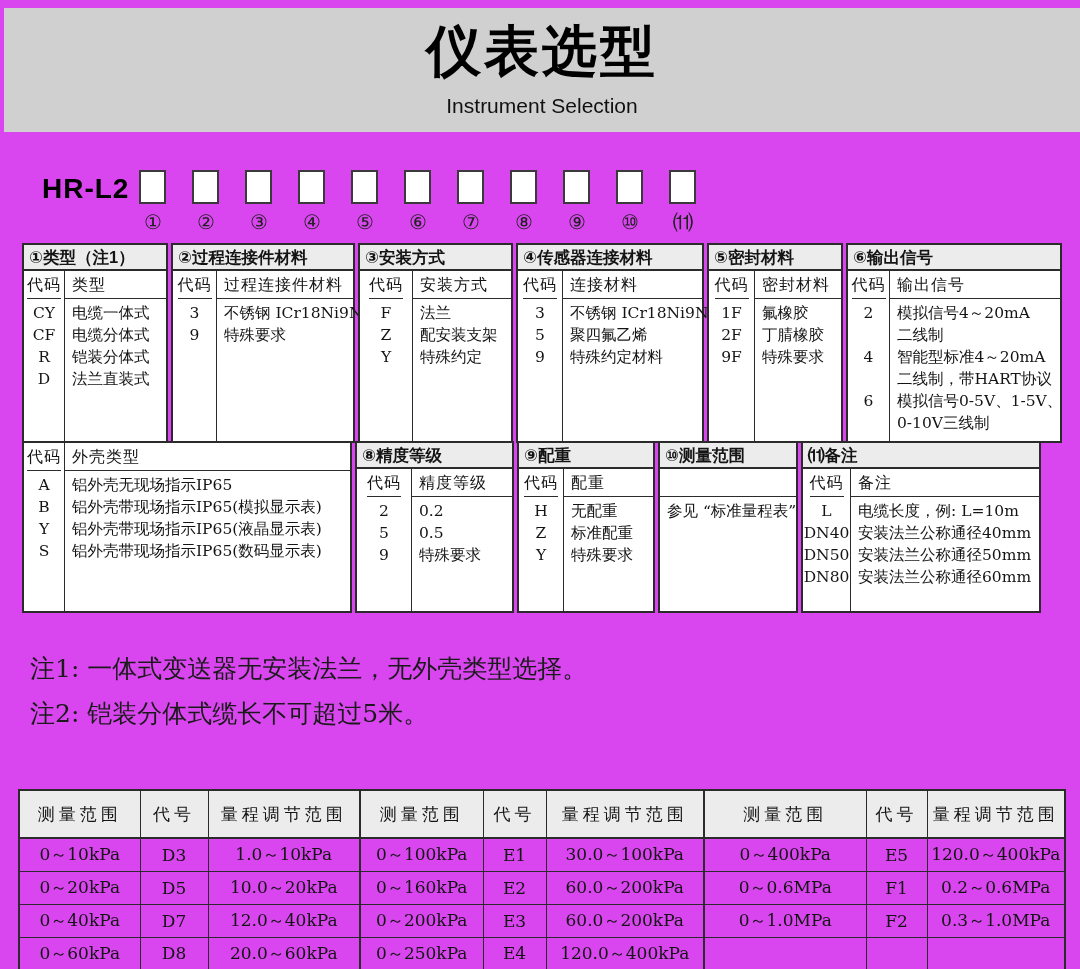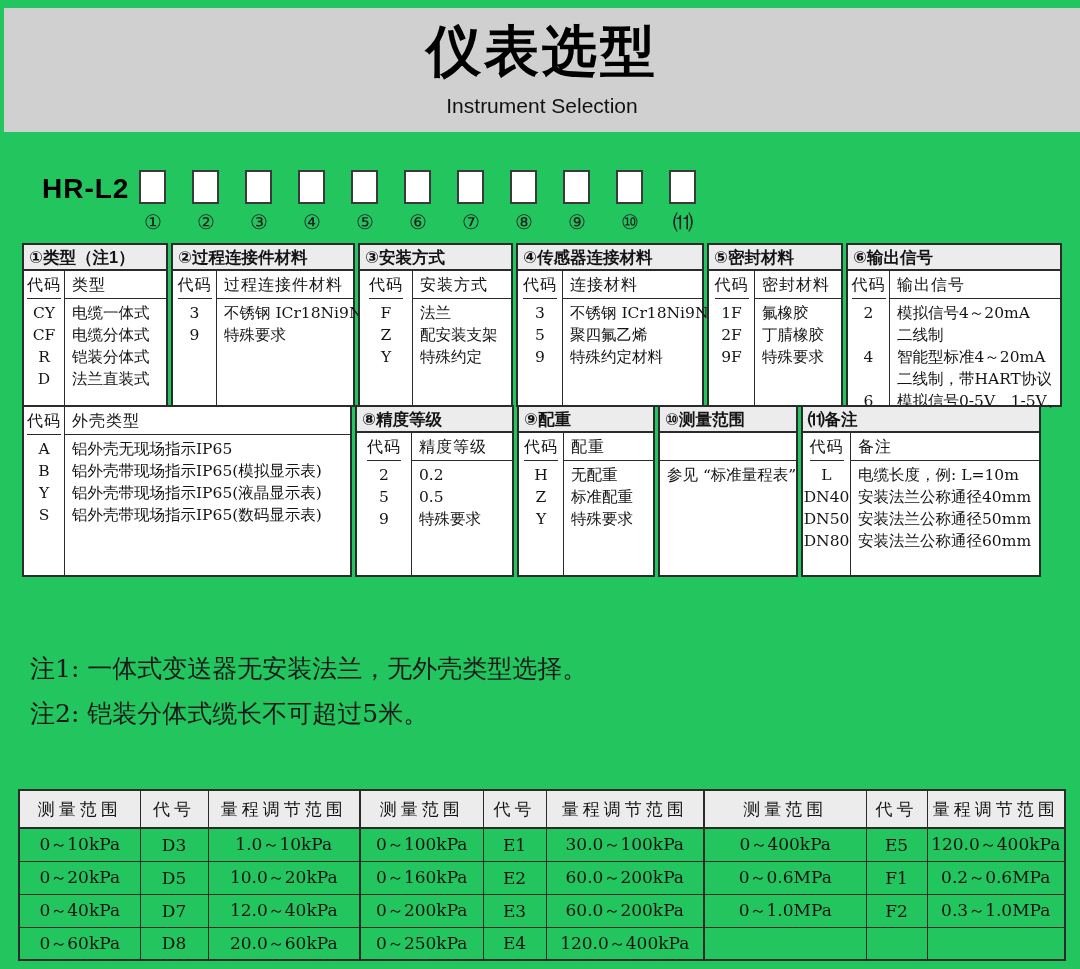--- a/index.html
+++ b/index.html
@@ -6,21 +6,21 @@
     --bd:#2b2b2b;
     --hdr-bg:#ececec;
     --banner-bg:#d0d0d0;
     --txt:#141414;
   }
   *{margin:0;padding:0;box-sizing:border-box;}
   html,body{background:#ffffff;}
   .page{
     position:relative;
     width:1080px;height:969px;
-    background:#22c55e;
+    background:#d946ef;
     overflow:hidden;
     color:var(--txt);
     font-family:"DejaVu Serif","Liberation Serif",serif;
   }
   
   .banner{
     position:absolute;left:4px;top:8px;right:0;height:124px;
     background:var(--banner-bg);
     display:flex;flex-direction:column;align-items:center;justify-content:center;
   }
@@ -41,21 +41,21 @@
     font-family:"Liberation Sans","DejaVu Sans",sans-serif;
     font-weight:bold;font-size:28px;line-height:38px;letter-spacing:1px;
     margin-right:10px;color:#000;
   }
   .box-cell{width:27px;margin-right:26px;display:flex;flex-direction:column;align-items:center;}
   .box{width:27px;height:34px;border:2px solid #3a3a3a;background:#fff;}
   .box-num{margin-top:7px;font-size:20px;line-height:22px;color:#222;}
   
   .selection-table{position:absolute;left:22px;top:243px;width:1042px;}
   .band{display:flex;gap:3px;}
-  .band-1 .sec{height:164px;}
+  .band-1 .sec{height:200px;}
   .band-2{margin-top:-2px;}
   .band-2 .sec{height:172px;}
   .sec{
     border:2px solid var(--bd);
     background:#fff;
     display:flex;flex-direction:column;
     flex-shrink:0;
   }
   .sec-title{
     height:26px;line-height:25px;
@@ -97,21 +97,21 @@
   table.range col.c3{width:152px} table.range col.c4{width:123px}
   table.range col.c5{width:63px}  table.range col.c6{width:158px}
   table.range col.c7{width:162px} table.range col.c8{width:61px}
   table.range col.c9{width:138px}
   table.range th,table.range td{
     border:1px solid var(--bd);
     height:33px;text-align:center;vertical-align:middle;
     font-size:17px;white-space:nowrap;overflow:hidden;
   }
   table.range thead th{
-    background:var(--hdr-bg);height:38px;
+    background:var(--hdr-bg);height:48px;
     font-weight:normal;letter-spacing:4px;
     border-bottom:2px solid var(--bd);
   }
   table.range th:nth-child(3),table.range td:nth-child(3),
   table.range th:nth-child(6),table.range td:nth-child(6){
     border-right:2.5px solid var(--bd);
   }
 </style>
 </head>
 <body>

